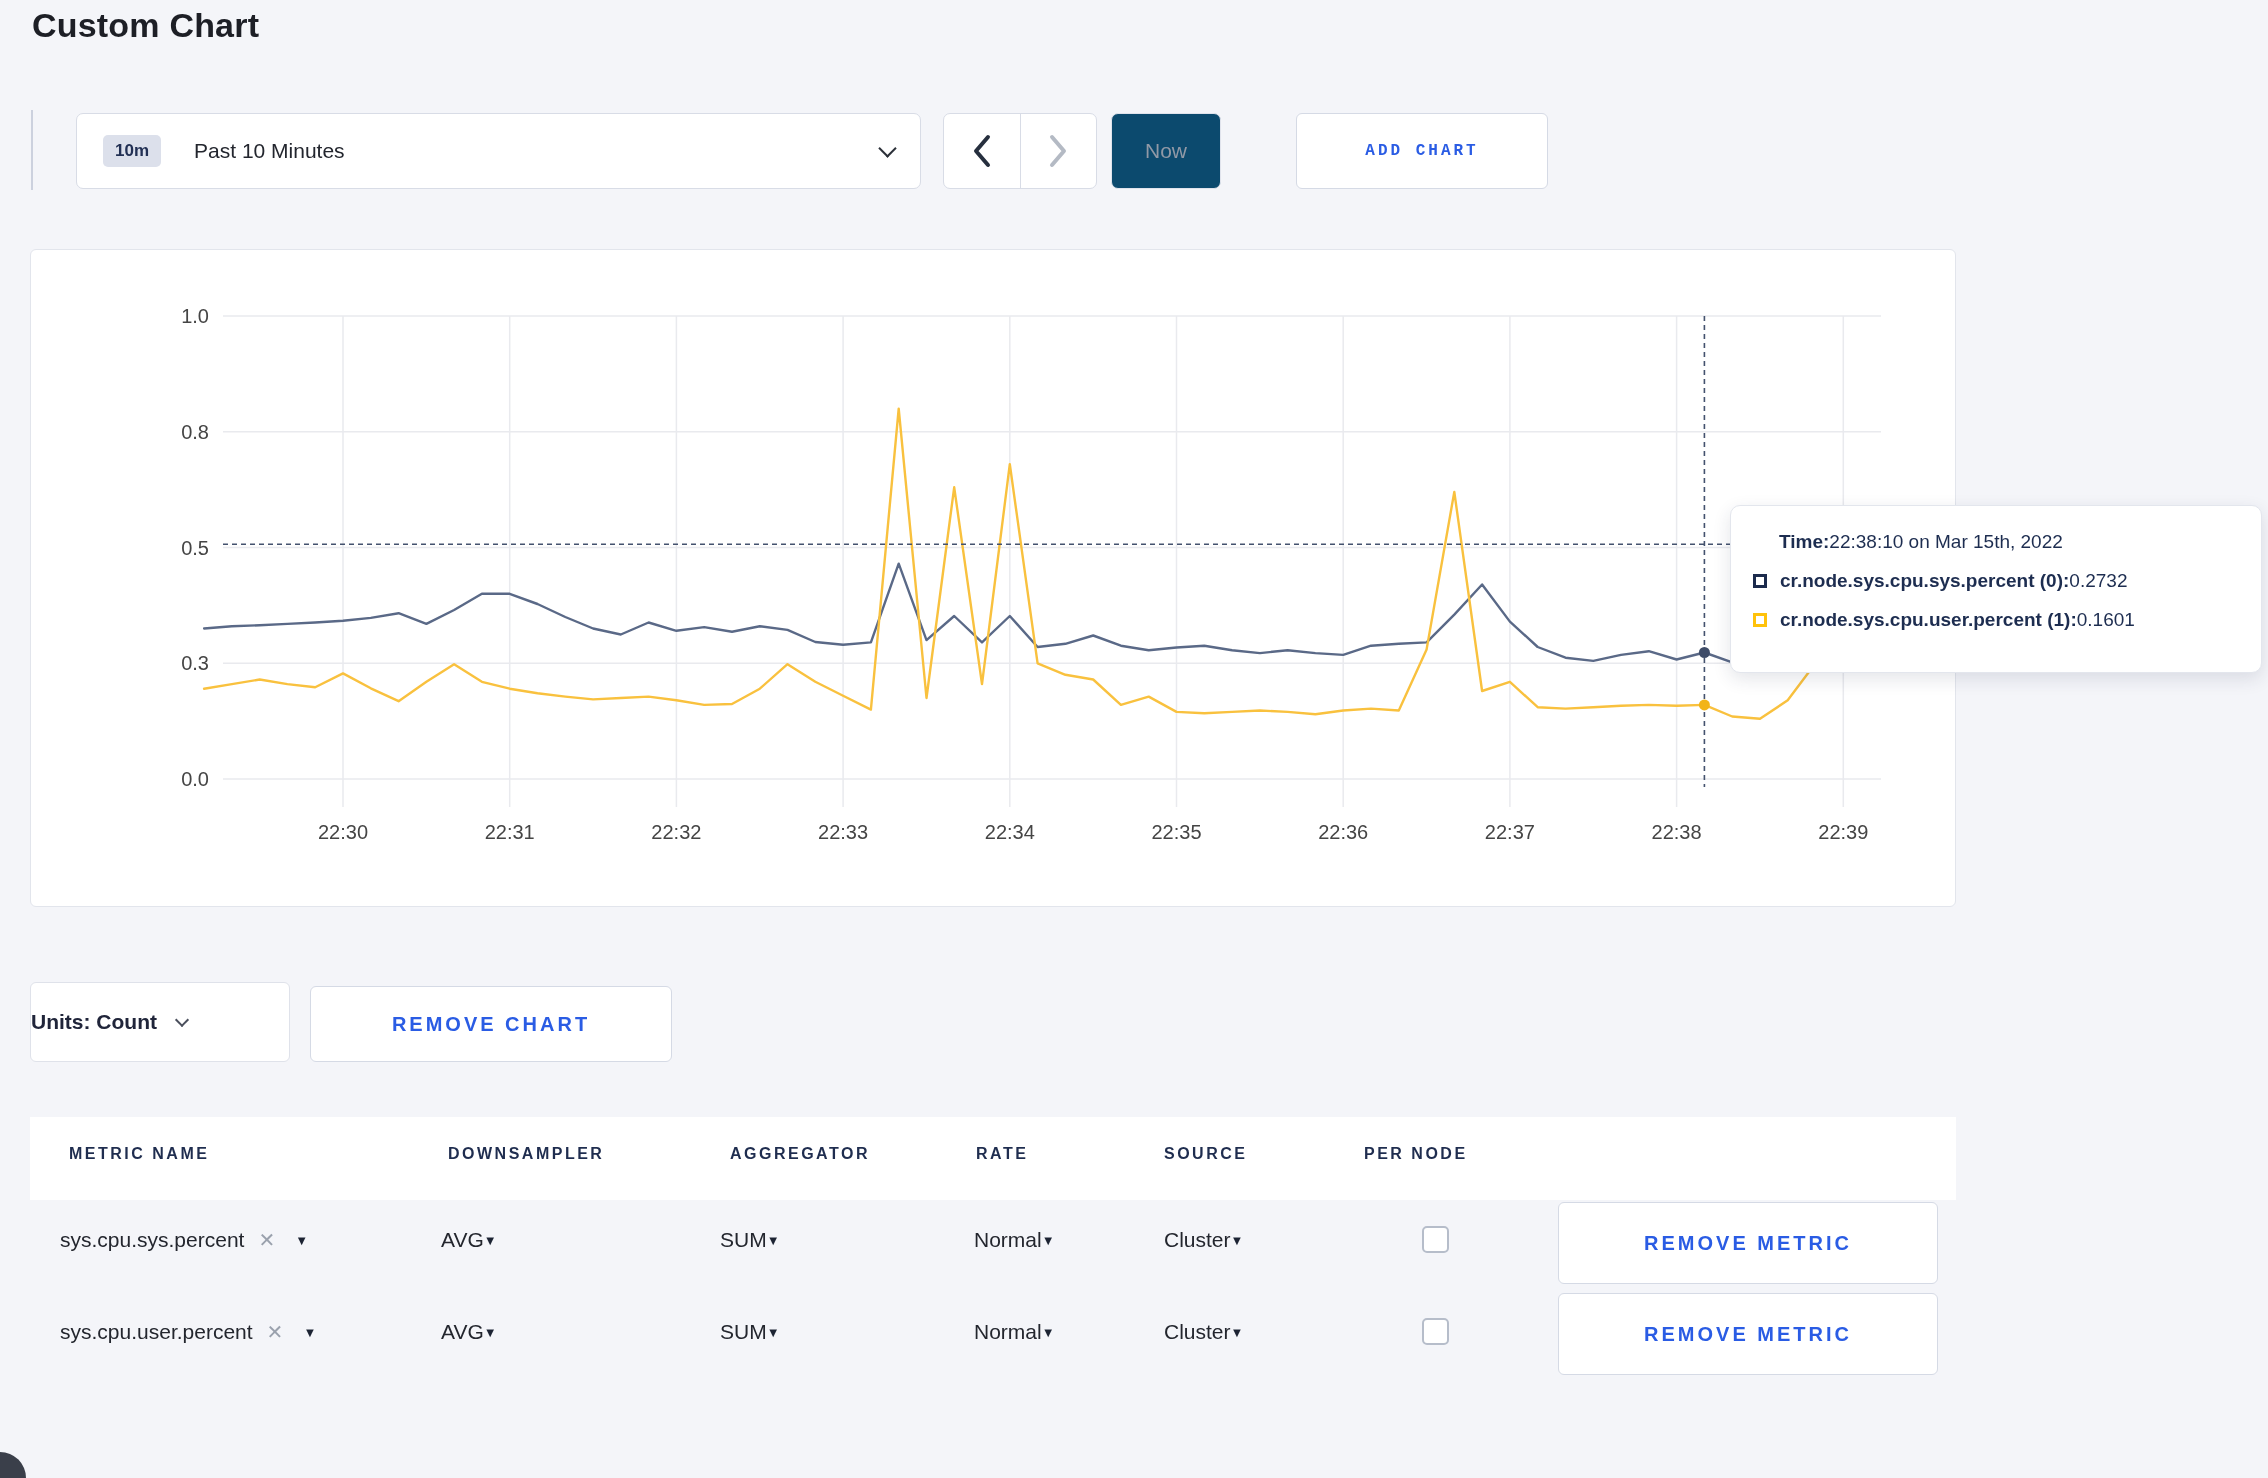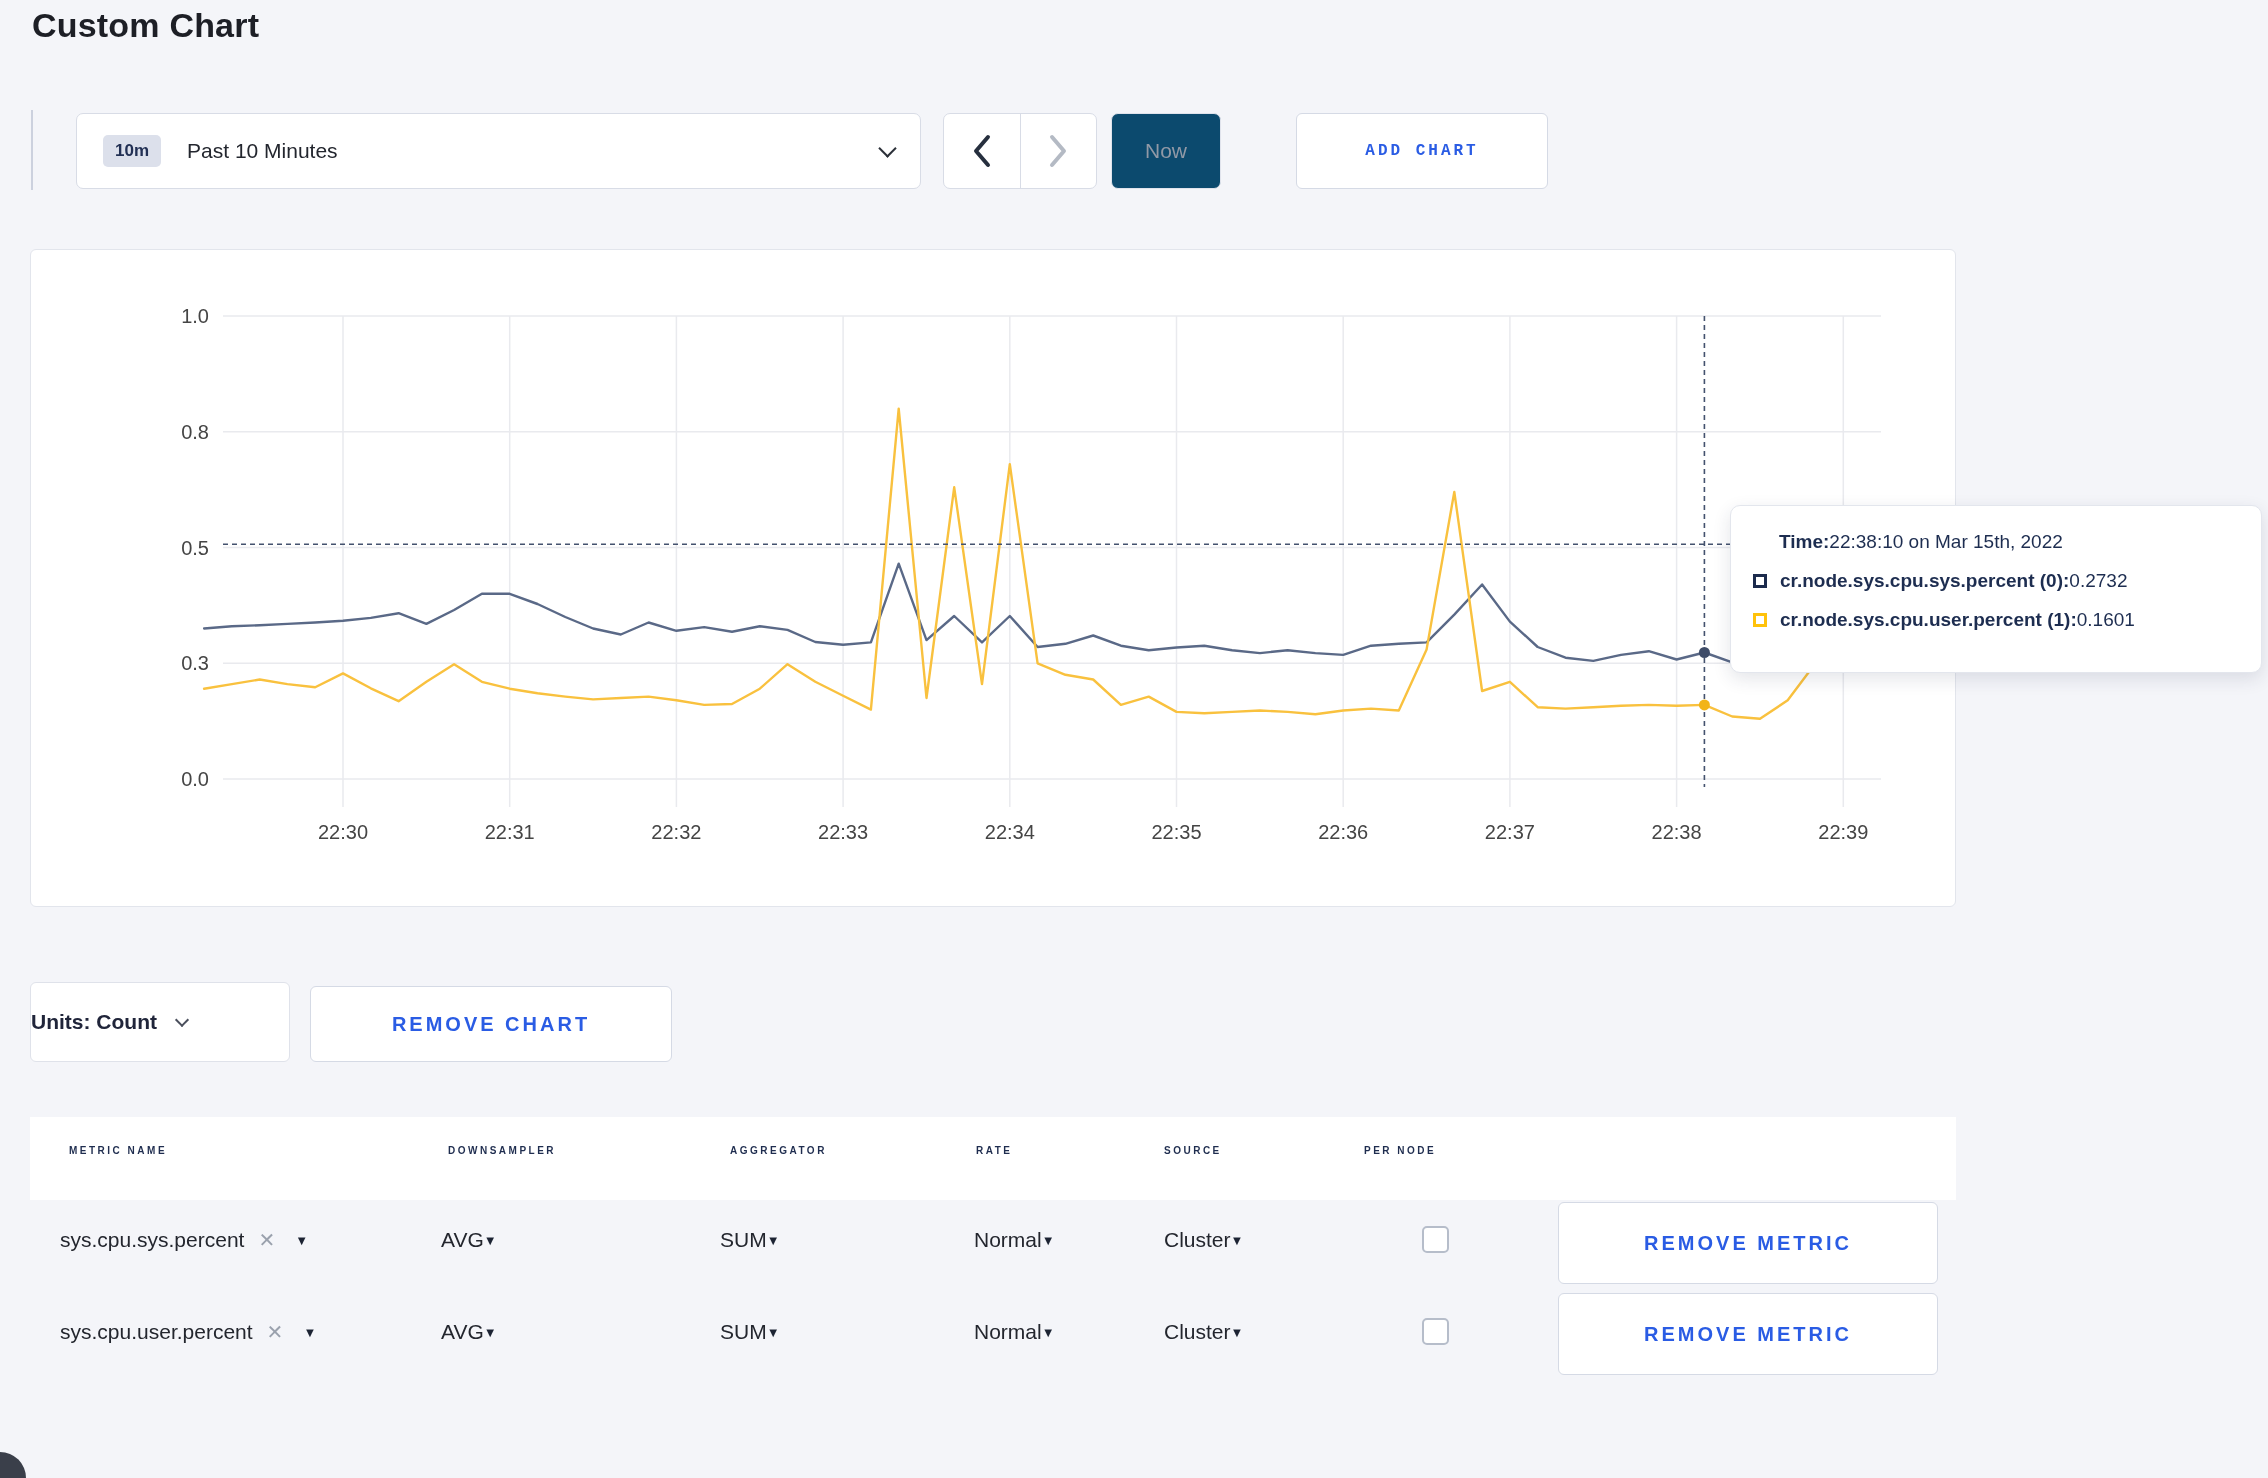--- a/index.html
+++ b/index.html
@@ -7,21 +7,21 @@
   body { font-family:"Liberation Sans", sans-serif; }
   #app { position:relative; width:2268px; height:1478px; background:#f4f5f9; overflow:hidden; }
 
   .abs { position:absolute; }
 
   
   #page-title { left:32px; top:6px; font-size:34px; font-weight:600; color:#1d1f26; letter-spacing:.2px; }
 
   
   #toolbar-divider { left:31px; top:110px; width:2px; height:80px; background:#ccd1de; }
-  #timeframe-select { left:76px; top:113px; width:845px; height:76px; background:#fff; border:1px solid #d8dce6; border-radius:7px; display:flex; align-items:center; padding:0 26px; cursor:pointer; }
+  #timeframe-select { left:76px; top:113px; width:845px; height:76px; background:#fff; border:1px solid #d8dce6; border-radius:7px; display:flex; align-items:center; padding:0 26px; cursor:pointer;gap:7px; }
   #range-badge { background:#dce0eb; color:#223054; font-size:17px; font-weight:700; padding:6px 12px; border-radius:5px; }
   #range-label { margin-left:26px; font-size:21px; color:#23262e; }
   .chev { width:13px; height:13px; border-right:2px solid #2b3038; border-bottom:2px solid #2b3038; transform:rotate(45deg); margin-top:-6px; }
   #timeframe-select .chev { margin-left:auto; }
 
   #pager { left:943px; top:113px; width:154px; height:76px; background:#fff; border:1px solid #d8dce6; border-radius:7px; display:flex; }
   #pager .half { flex:1; display:flex; align-items:center; justify-content:center; cursor:pointer; }
   #pager .half + .half { border-left:1px solid #d8dce6; }
 
   #now-button { left:1111px; top:113px; width:110px; height:76px; background:#0c4a6e; border:1px solid #e0e3ec; border-radius:7px; color:#9199a6; font-size:21px; display:flex; align-items:center; justify-content:center; }
@@ -43,21 +43,21 @@
   .swatch { width:14px; height:14px; border:3px solid; margin-right:13px; flex:none; }
 
   
   #units-select { left:30px; top:982px; width:260px; height:80px; background:#fff; border:1px solid #dfe2ea; border-radius:6px; display:flex; align-items:center; gap:20px; cursor:pointer; }
   #units-select span.lbl { font-size:21px; font-weight:700; color:#20253a; }
   #units-select .chev { width:10px; height:10px; border-color:#4a4f5c; margin-top:-4px; }
   #remove-chart-button { left:310px; top:986px; width:362px; height:76px; font-size:20px; }
 
   
   #table-header { left:30px; top:1117px; width:1926px; height:83px; background:#fff; }
-  .th { position:absolute; top:28px; font-size:10px; font-weight:700; letter-spacing:2.5px; color:#1f2d4f; }
+  .th { position:absolute; top:28px; font-size:16px; font-weight:700; letter-spacing:2.5px; color:#1f2d4f; }
   .cell-text { font-size:21px; color:#23262e; }
   .caret { font-size:13px; color:#1c2333; }
   .select-cell { position:absolute; display:flex; align-items:center; cursor:pointer; }
   .metric-name-cell { position:absolute; display:flex; align-items:center; cursor:pointer; }
   .x-icon { color:#9aa1ad; font-size:20px; margin-left:14px; }
   .metric-name-cell .caret { margin-left:20px; }
   .checkbox { position:absolute; width:27px; height:27px; background:#fff; border:2px solid #b6bdca; border-radius:5px; cursor:pointer; }
   .remove-metric-btn { position:absolute; left:1558px; width:380px; height:82px; font-size:20px; }
   #add-metric-button { left:48px; top:1380px; width:306px; height:87px; font-size:20px; background:transparent; border-color:#ccd2df; }
 

